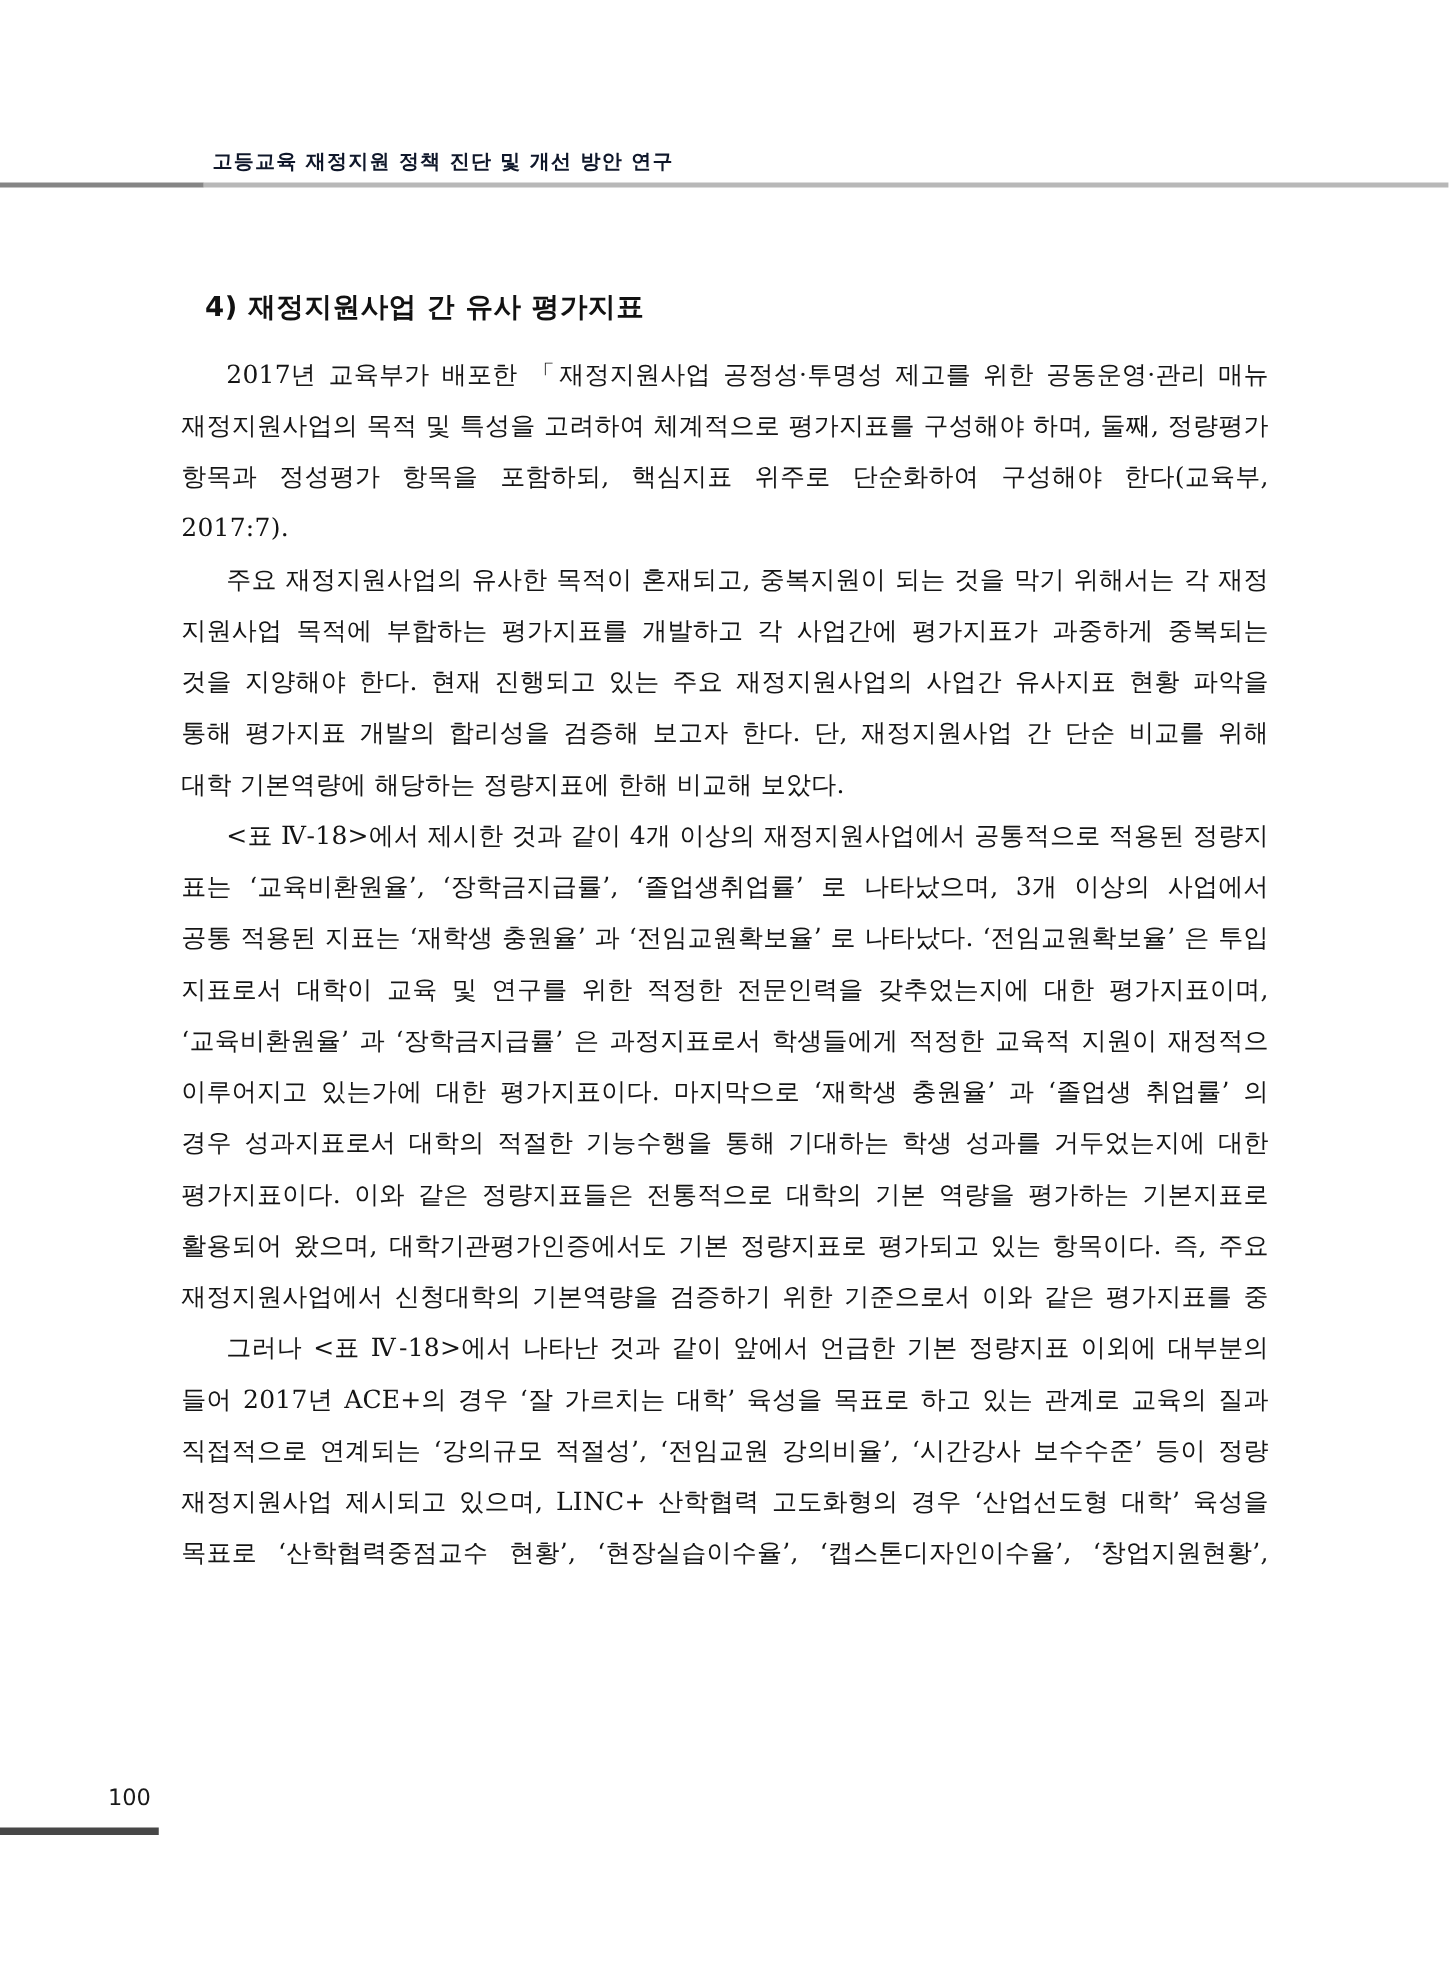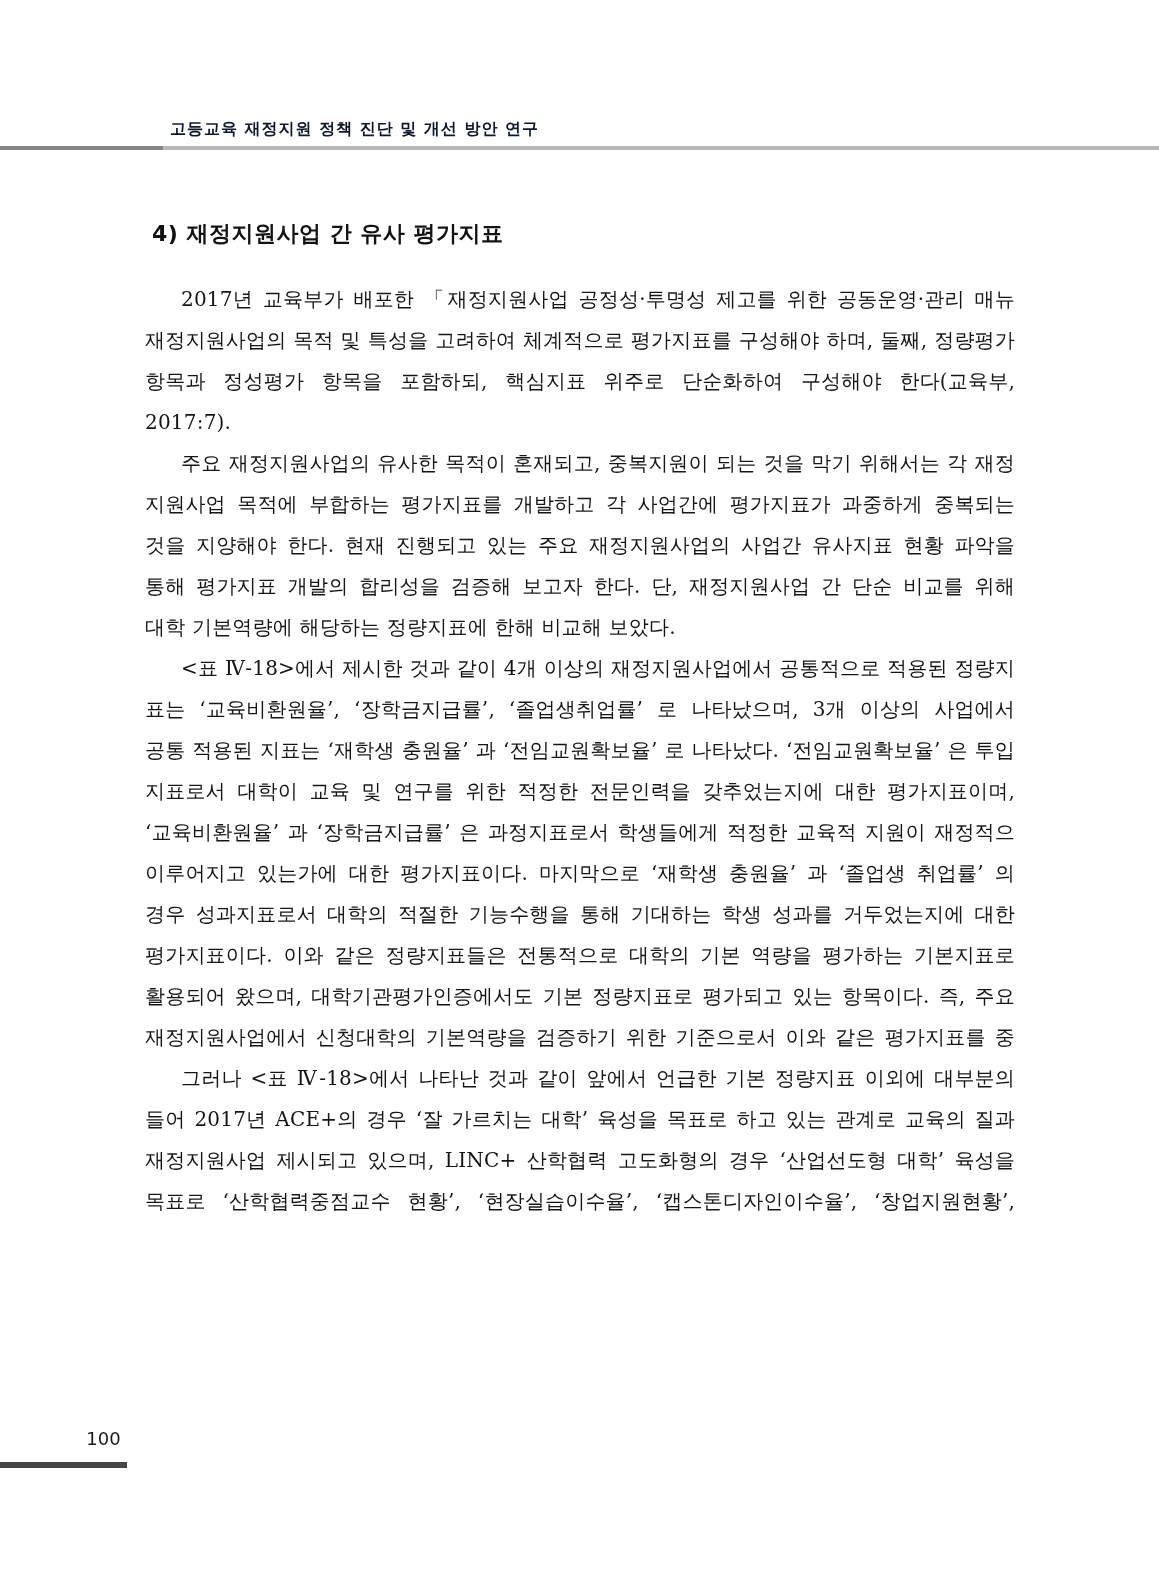--- a/index.html
+++ b/index.html
@@ -39,21 +39,21 @@
   .rule-light {
     position: absolute;
     left: 163px; top: 0;
     width: 996px; height: 4px;
   }
   
   .section-heading {
     position: absolute;
     left: 152px;
     top: 219px;
-    margin: 0;
+    margin: 12px;
     font-family: "DejaVu Sans", "Liberation Sans", sans-serif;
     font-weight: bold;
     font-size: 22px;
     letter-spacing: 0.5px;
     color: #121212;
     white-space: nowrap;
   }
   
   .body-text {
     position: absolute;
@@ -122,20 +122,21 @@
       <div class="line">공통 적용된 지표는 ‘재학생 충원율’ 과 ‘전임교원확보율’ 로 나타났다. ‘전임교원확보율’ 은 투입</div>
       <div class="line">지표로서 대학이 교육 및 연구를 위한 적정한 전문인력을 갖추었는지에 대한 평가지표이며,</div>
       <div class="line">‘교육비환원율’ 과 ‘장학금지급률’ 은 과정지표로서 학생들에게 적정한 교육적 지원이 재정적으로</div>
       <div class="line">이루어지고 있는가에 대한 평가지표이다. 마지막으로 ‘재학생 충원율’ 과 ‘졸업생 취업률’ 의</div>
       <div class="line">경우 성과지표로서 대학의 적절한 기능수행을 통해 기대하는 학생 성과를 거두었는지에 대한</div>
       <div class="line">평가지표이다. 이와 같은 정량지표들은 전통적으로 대학의 기본 역량을 평가하는 기본지표로</div>
       <div class="line">활용되어 왔으며, 대학기관평가인증에서도 기본 정량지표로 평가되고 있는 항목이다. 즉, 주요</div>
       <div class="line">재정지원사업에서 신청대학의 기본역량을 검증하기 위한 기준으로서 이와 같은 평가지표를 중</div>
       <div class="line indent">그러나 &lt;표 Ⅳ-18&gt;에서 나타난 것과 같이 앞에서 언급한 기본 정량지표 이외에 대부분의</div>
       <div class="line">들어 2017년 ACE+의 경우 ‘잘 가르치는 대학’ 육성을 목표로 하고 있는 관계로 교육의 질과</div>
+      <div class="line">직접적으로 연계되는 ‘강의규모 적절성’, ‘전임교원 강의비율’, ‘시간강사 보수수준’ 등이 정량</div>
       <div class="line">재정지원사업 제시되고 있으며, LINC+ 산학협력 고도화형의 경우 ‘산업선도형 대학’ 육성을</div>
       <div class="line">목표로 ‘산학협력중점교수 현황’, ‘현장실습이수율’, ‘캡스톤디자인이수율’, ‘창업지원현황’,</div>
     </div>
 
   <div class="page-number">100</div>
 
   <div class="footer-bar" style="background: rgb(71, 71, 71);"></div>
 
 </div>
 

